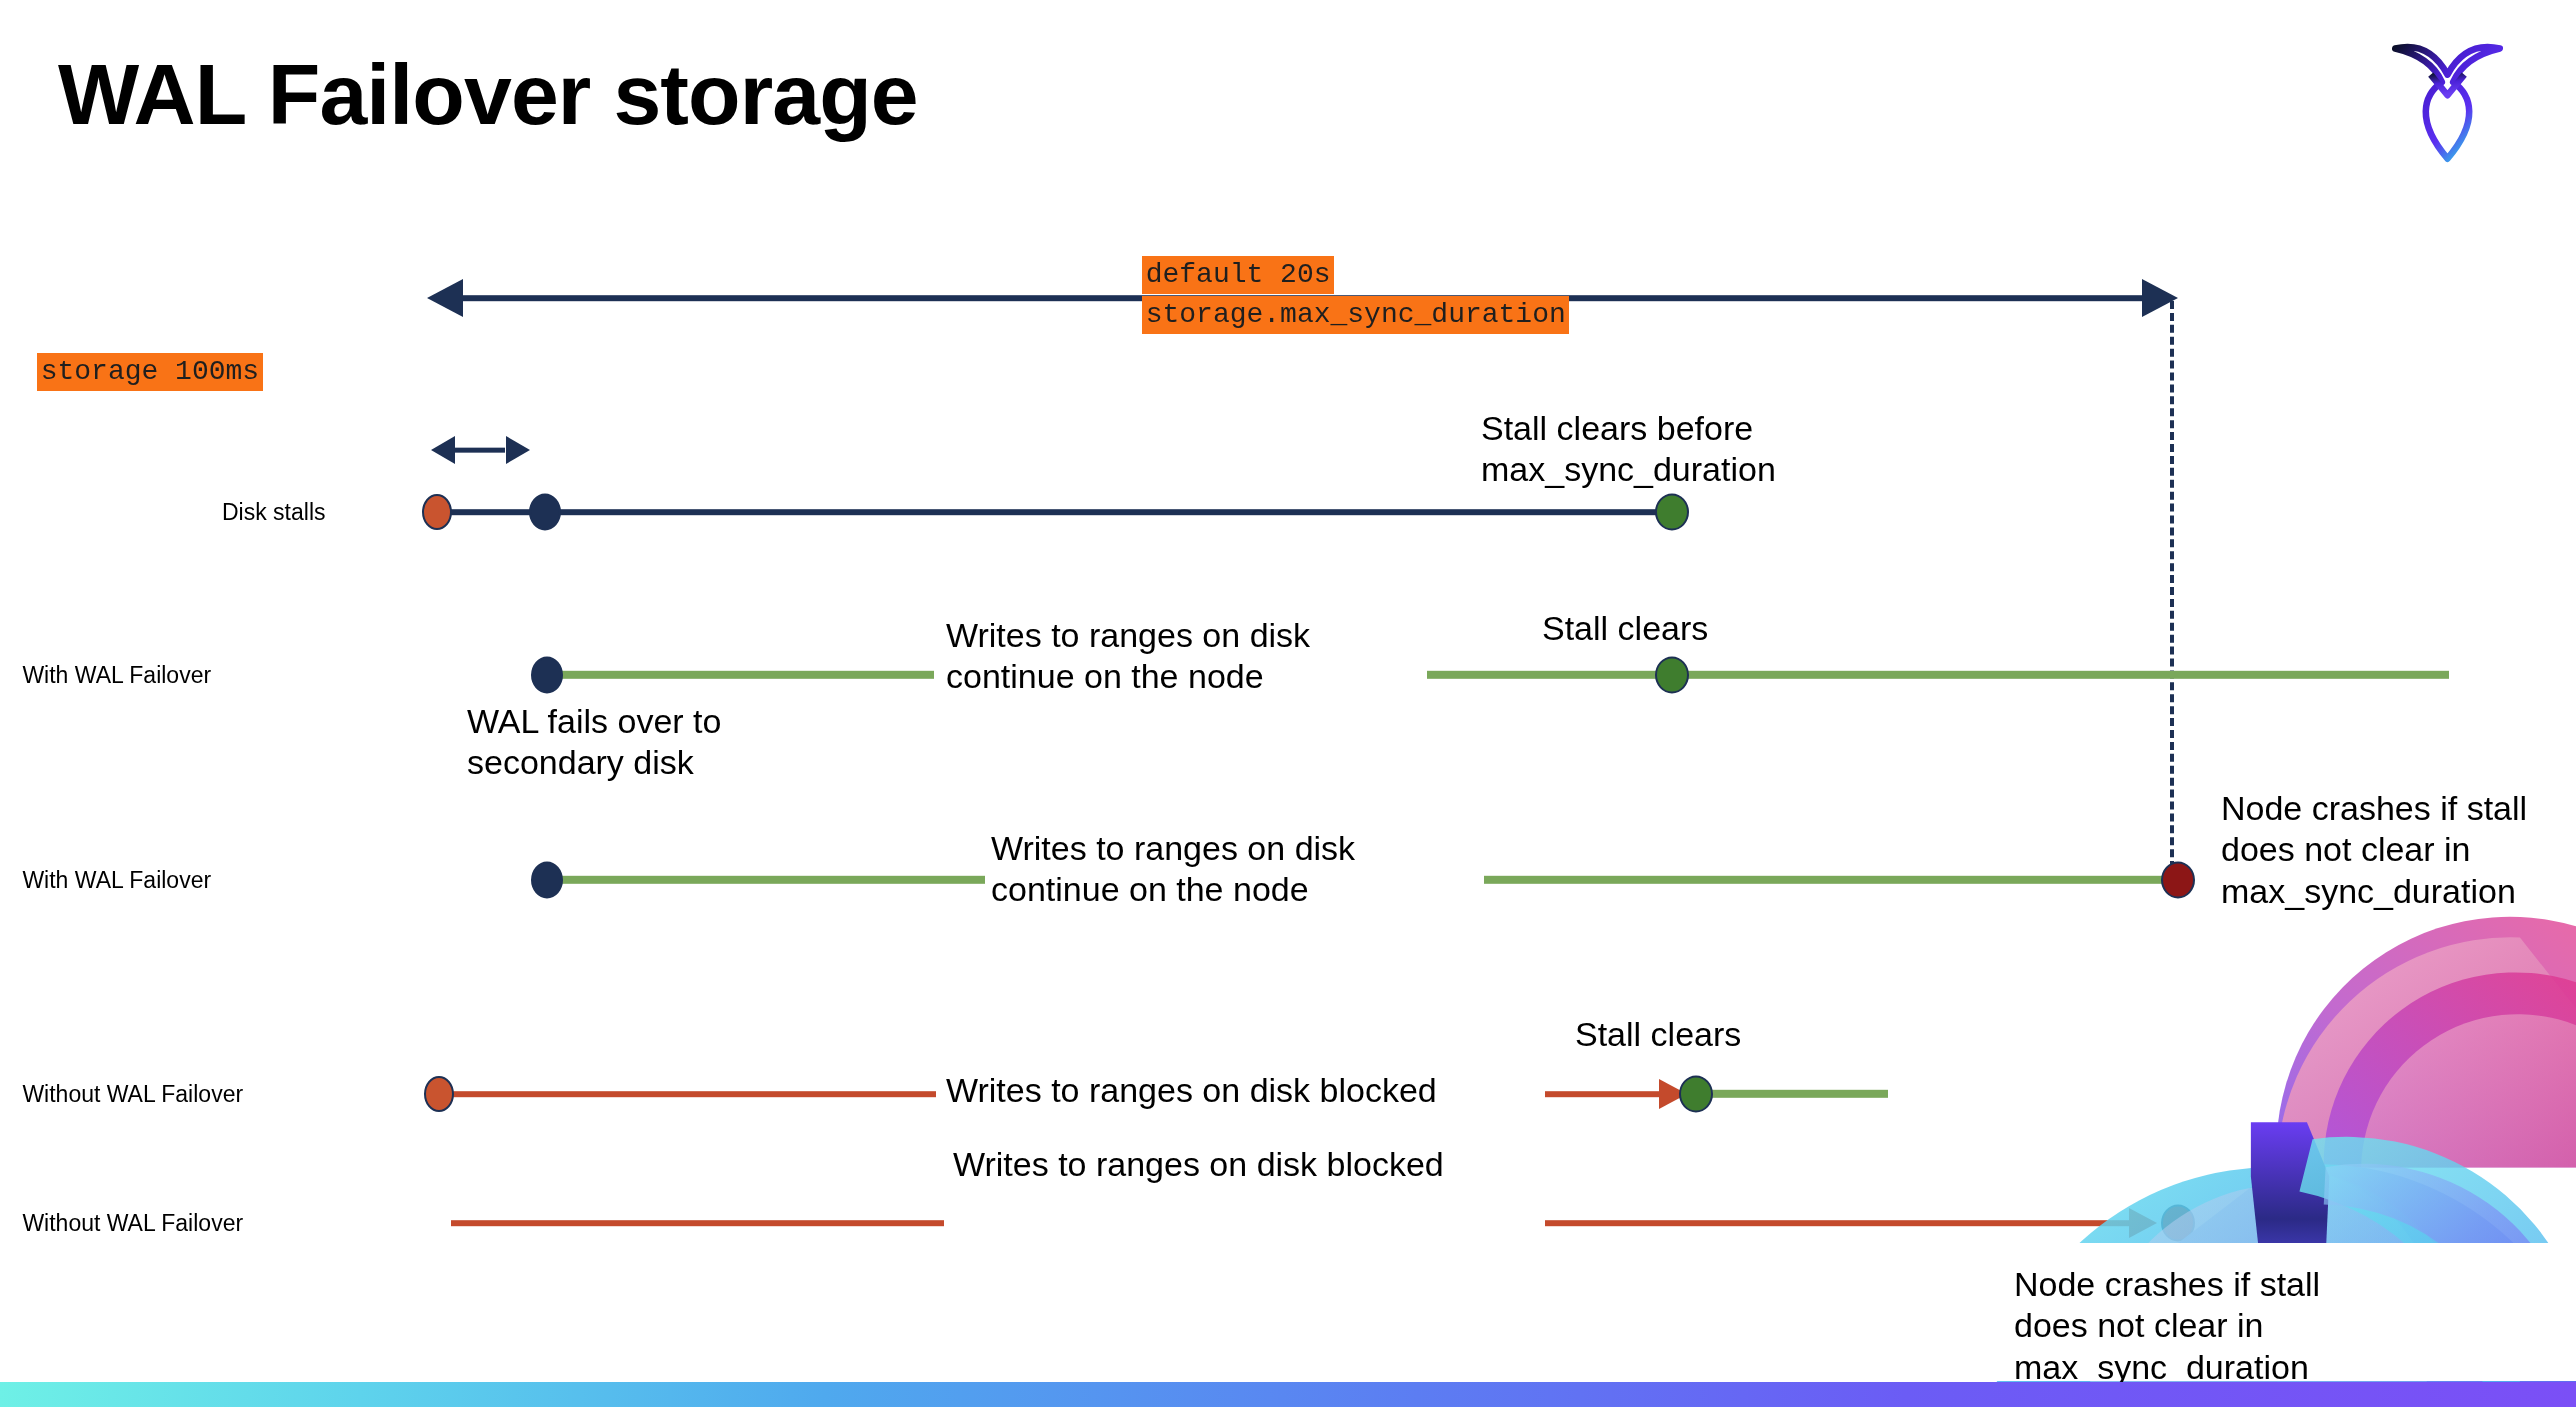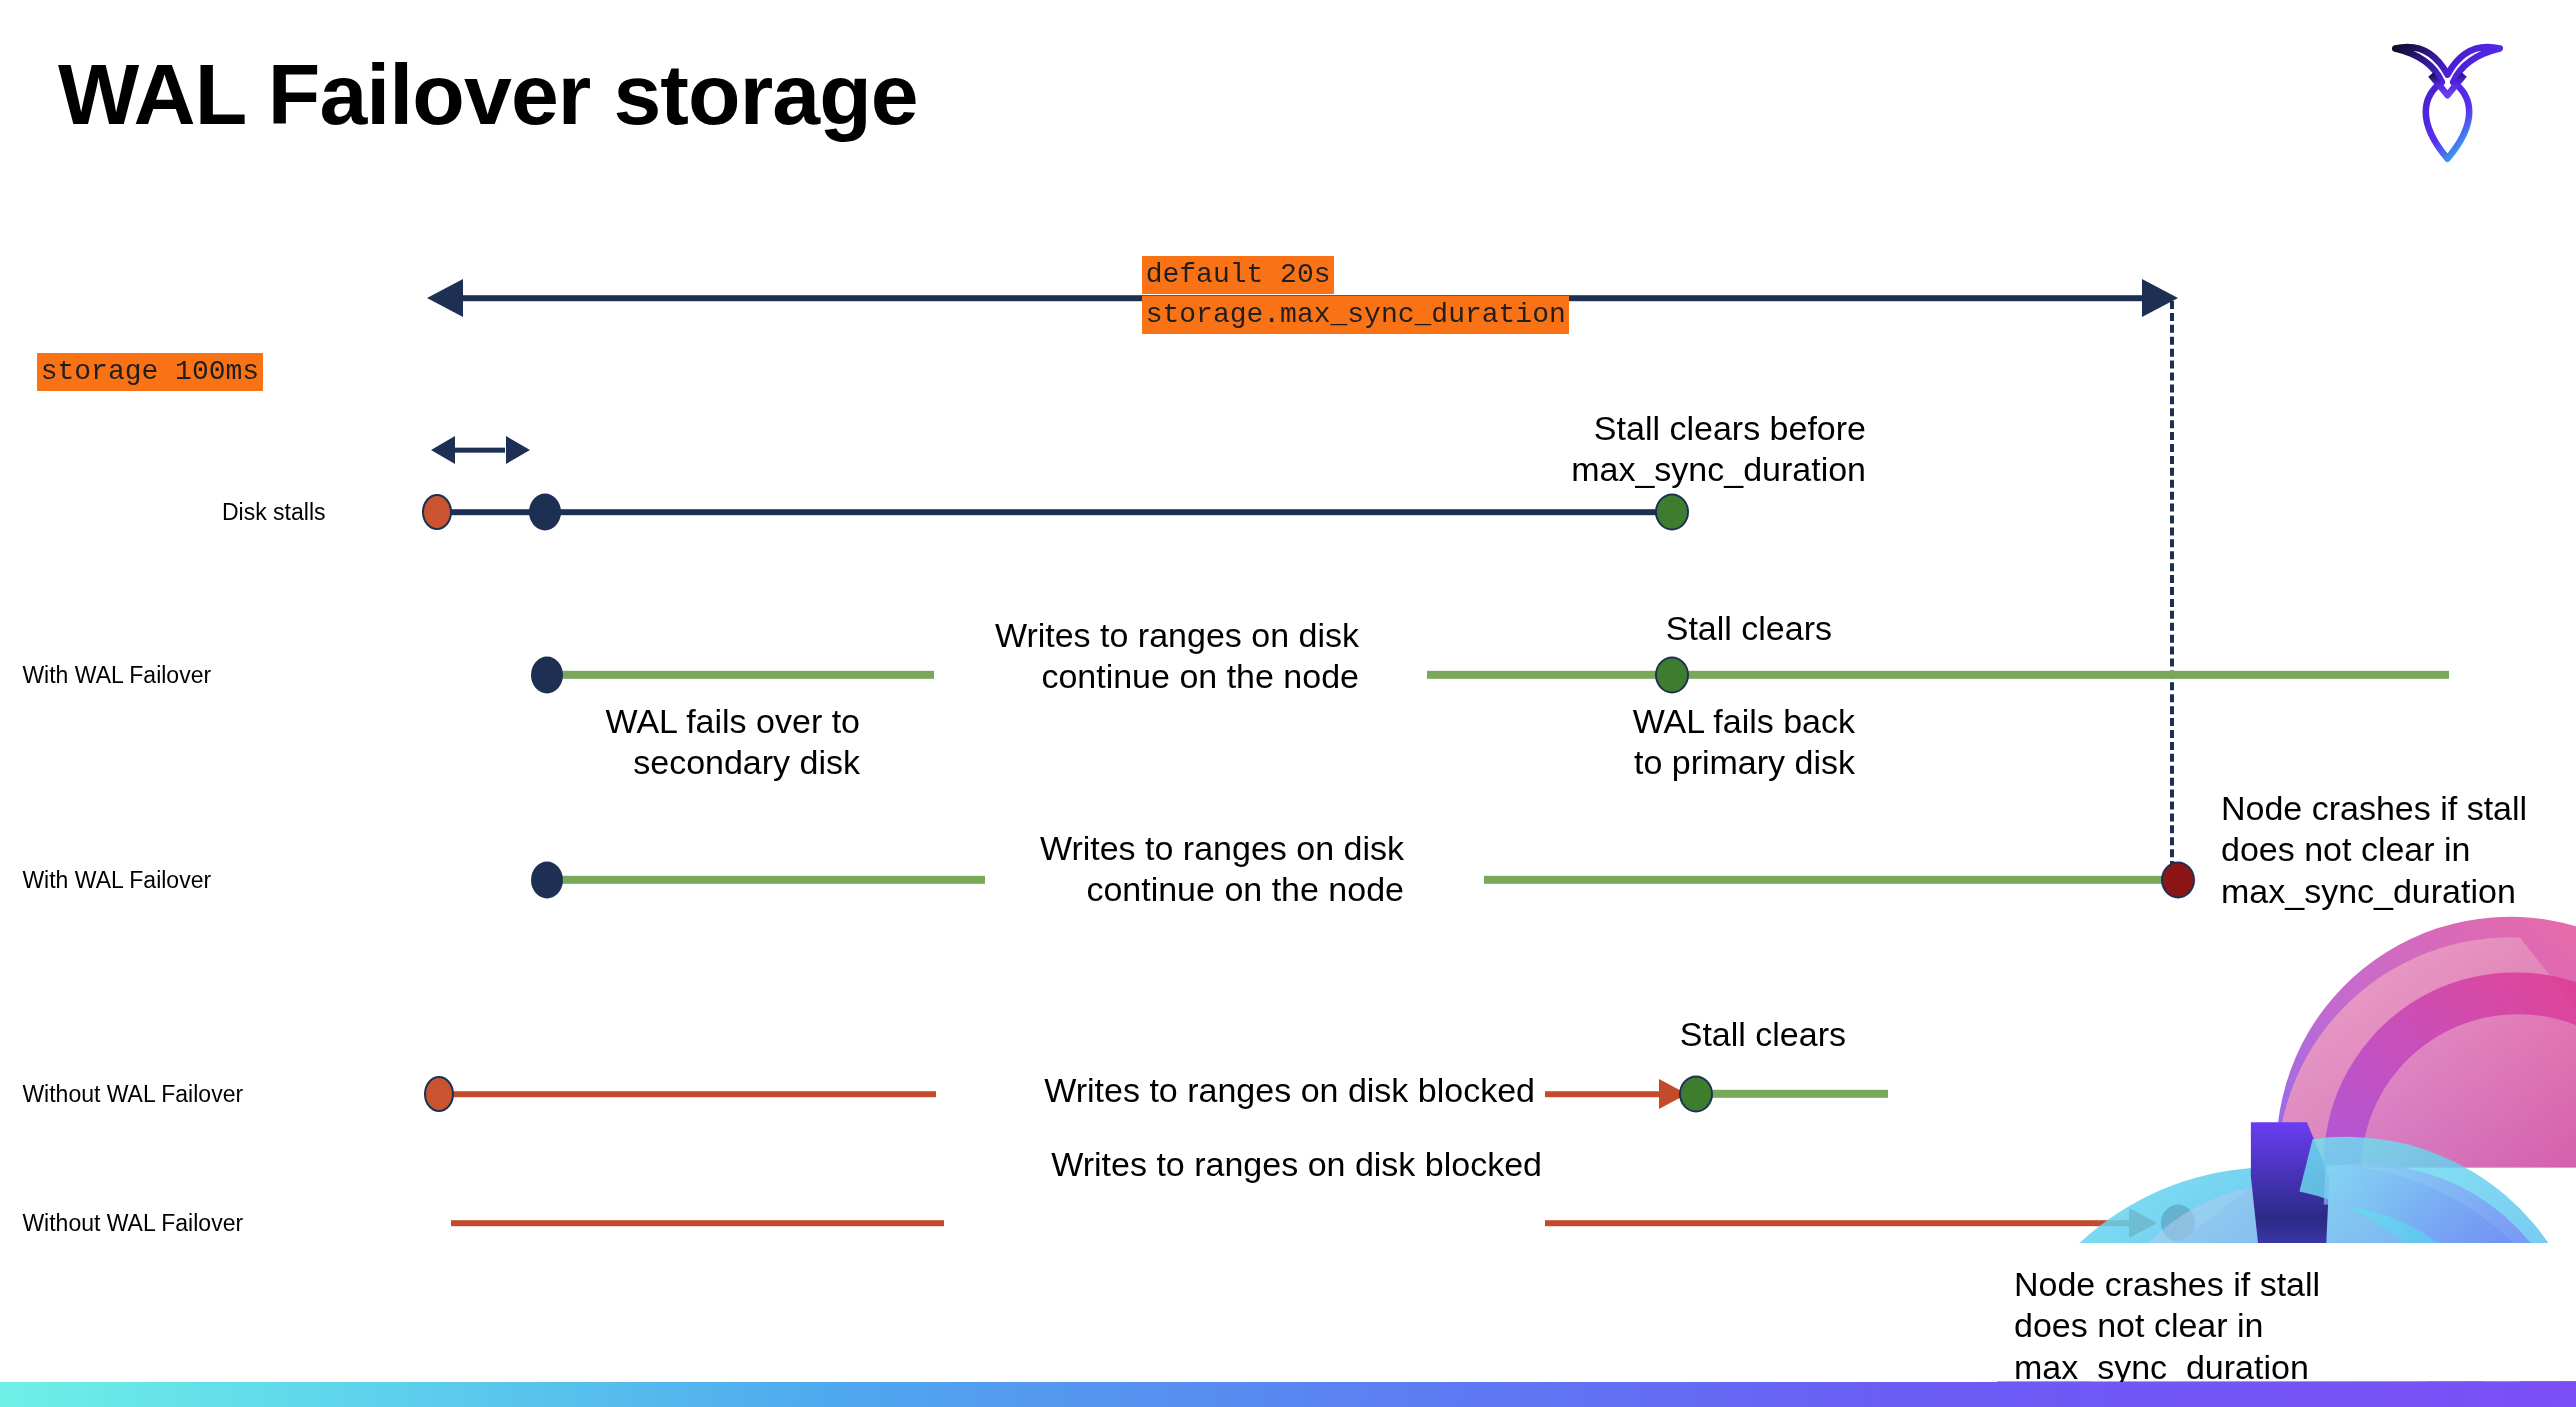--- a/index.html
+++ b/index.html
@@ -34,21 +34,21 @@
 
   
   .rowlabel{
     position:absolute;font-size:23px;color:#000;white-space:nowrap;
     transform:translateY(-50%);
   }
 
   
   .note{
     position:absolute;font-size:34px;color:#000;
-    line-height:1.22;text-align:right;
+    line-height:1.22;text-align:left;
   }
   .note.left{text-align:left;}
 
   
   .seg{position:absolute;transform:translateY(-50%);}
   .seg.navy{background:#1d3054;}
   .seg.green{background:#7aa85a;}
   .seg.red{background:#c44a2c;}
 
   .dot{
@@ -148,22 +148,20 @@
   <div class="seg green" style="left:548px;top:675px;width:386px;height:8.4px;"></div>
   <div class="seg green" style="left:1427px;top:675px;width:1022px;height:8.4px;"></div>
   <div class="dot navy" style="left:547px;top:675px;width:32px;height:37px;"></div>
   <div class="dot green" style="left:1672px;top:675px;width:34px;height:37px;"></div>
 
   <div class="note" style="left:946px;top:615px;width:413px;white-space:pre-line;">Writes to ranges on disk
 continue on the node</div>
   <div class="note" style="left:1542px;top:608px;width:290px;">Stall clears</div>
   <div class="note" style="left:467px;top:701px;width:393px;white-space:pre-line;">WAL fails over to
 secondary disk</div>
-  <div class="note" style="left:1519px;top:701px;width:336px;white-space:pre-line;">WAL fails  back
-to primary disk</div>
 
   <div class="rowlabel" style="left:22.4px;top:880px;">With WAL Failover</div>
 
   <div class="seg green" style="left:548px;top:880px;width:437px;height:8.4px;"></div>
   <div class="seg green" style="left:1484px;top:880px;width:696px;height:8.4px;"></div>
   <div class="dot navy" style="left:547px;top:880px;width:32px;height:37px;"></div>
   <div class="dot darkred" style="left:2178px;top:880px;width:34px;height:37px;"></div>
 
   <div class="note" style="left:991px;top:828px;width:413px;white-space:pre-line;">Writes to ranges on disk
 continue on the node</div>

